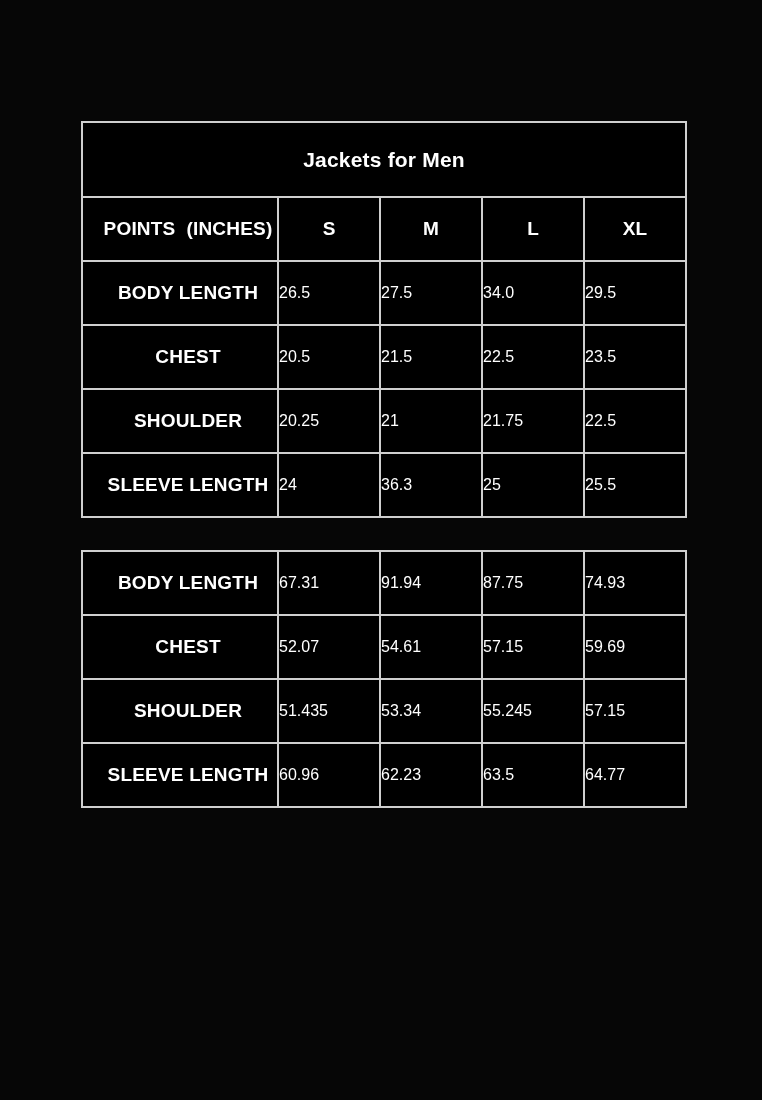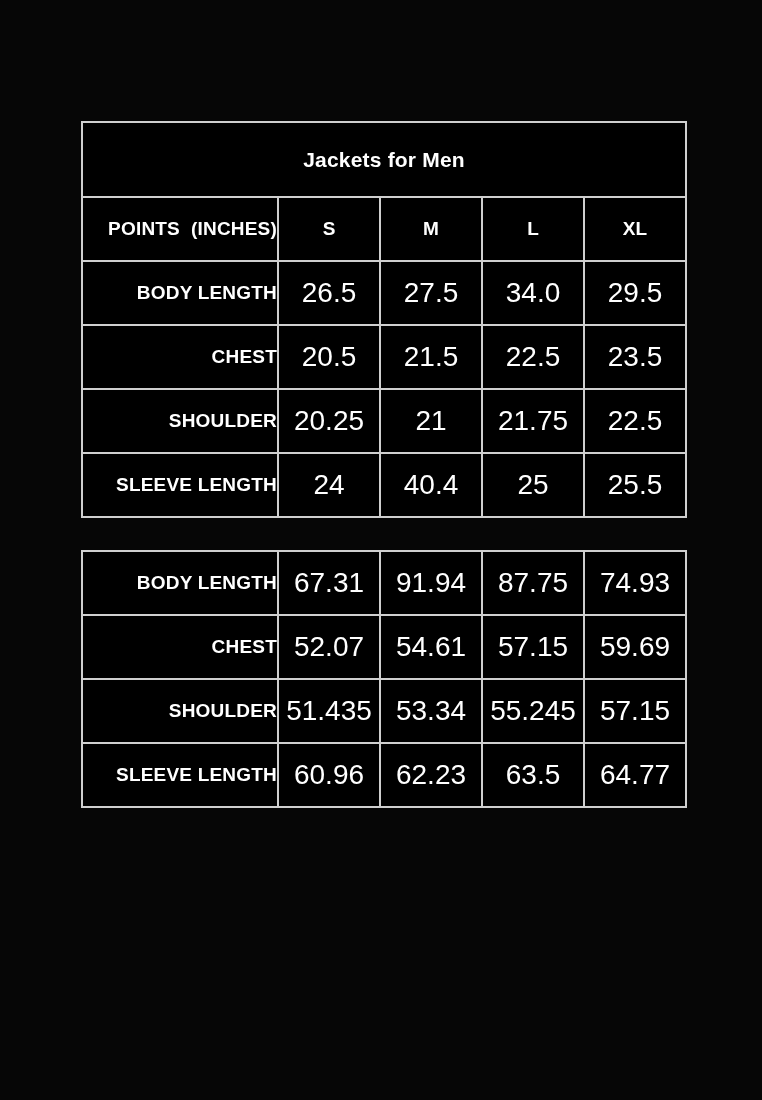--- a/index.html
+++ b/index.html
@@ -44,39 +44,38 @@
     height: 73px;
     text-align: center;
     vertical-align: middle;
     font-weight: bold;
     font-size: 21px;
     letter-spacing: 0.2px;
   }
   tr.data-row > td, tr.data-row > th { height: 62px; }
 
   th.row-label {
-    text-align: right;
+    text-align: center;
     vertical-align: middle;
     font-weight: bold;
     font-size: 19px;
     padding-left: 16px;
     letter-spacing: 0.2px;
     white-space: pre-wrap;
   }
   th.col-header {
     text-align: center;
     vertical-align: middle;
     font-weight: bold;
     font-size: 19px;
   }
   td.value-cell {
-    text-align: center;
     vertical-align: middle;
     font-weight: normal;
-    font-size: 28px;
+    font-size: 16px;
   }
 </style>
 </head>
 <body>
 
 <div class="sheet">
 
   <table class="size-chart inches">
     <colgroup>
       <col class="c-label">
@@ -113,21 +112,21 @@
       <tr class="data-row">
         <th class="row-label">SHOULDER</th>
         <td class="value-cell">20.25</td>
         <td class="value-cell">21</td>
         <td class="value-cell">21.75</td>
         <td class="value-cell">22.5</td>
       </tr>
       <tr class="data-row">
         <th class="row-label">SLEEVE LENGTH</th>
         <td class="value-cell">24</td>
-        <td class="value-cell">40.4</td>
+        <td class="value-cell">36.3</td>
         <td class="value-cell">25</td>
         <td class="value-cell">25.5</td>
       </tr>
     </tbody>
   </table>
 
   <table class="size-chart cm">
     <colgroup>
       <col class="c-label">
         <col class="c-size">

